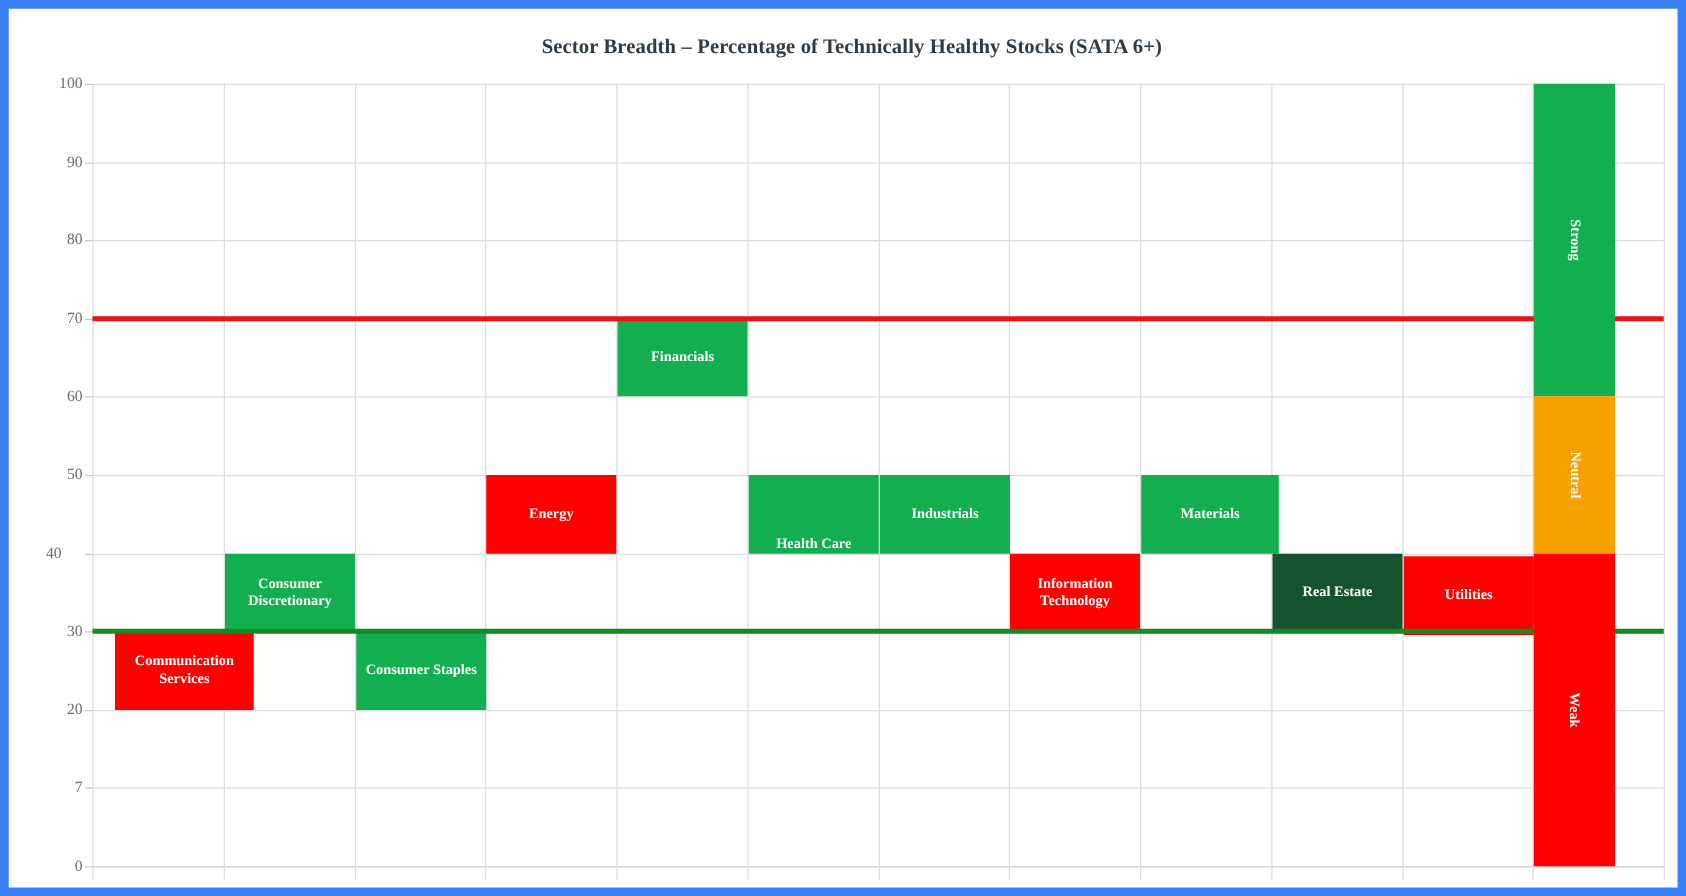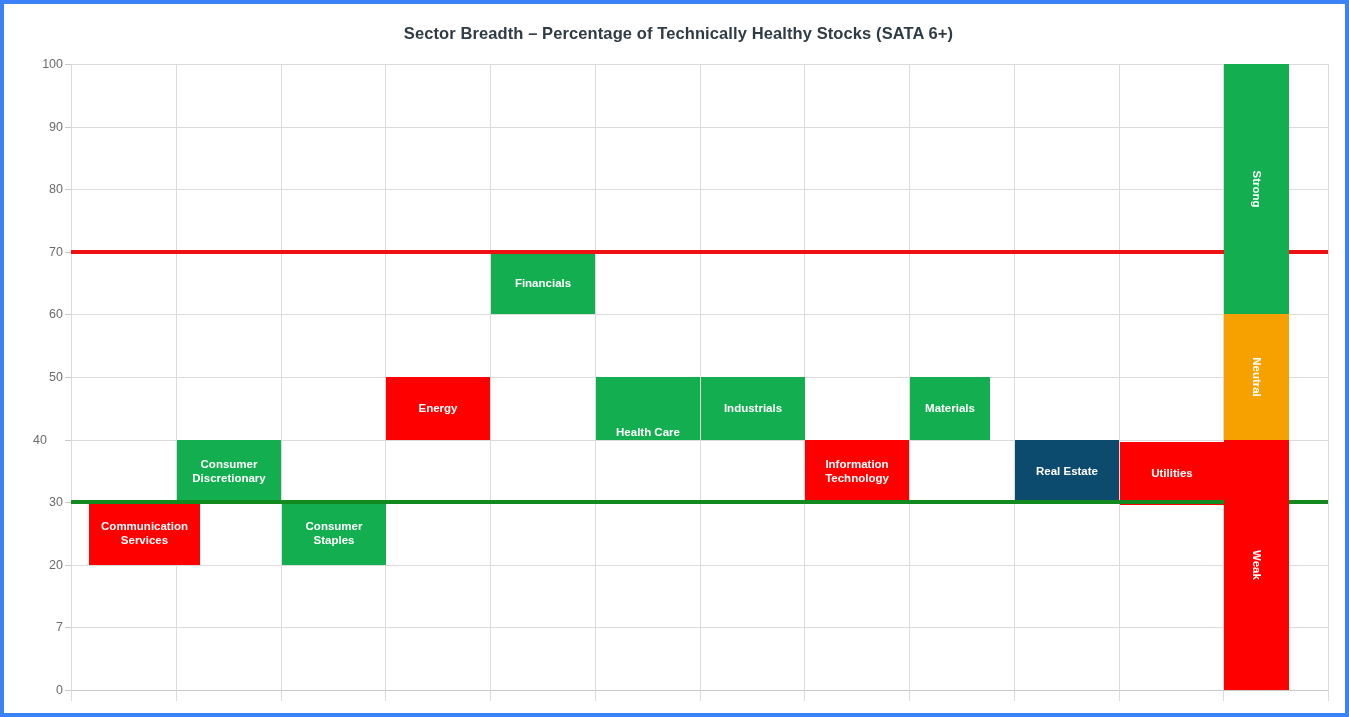--- a/index.html
+++ b/index.html
@@ -6,22 +6,23 @@
   html, body {
     margin: 0; padding: 0;
     background: #f2f5f7;
     font-family: "Liberation Sans", sans-serif;
   }
   #app {
     position: relative;
     width: 1349px;
     height: 717px;
     background: #ffffff;
-    border: 4px solid #3b82f6;
+    border: 7px solid #3b82f6;
     overflow: hidden;
+    font-family: Liberation Serif, serif;
   }
   
   #chart-title {
     position: absolute;
     left: 0; top: 20px;
     width: 1349px;
     text-align: center;
     font-size: 16.5px;
     font-weight: 600;
     color: #2f3c45;
@@ -183,24 +184,24 @@
         </div>
         <div class="bar" style="left: 525px; width: 104px; top: 313px; height: 62.6px; background: rgb(18, 174, 79); align-items: flex-end;">
           <span class="bar-label">Health Care</span>
         </div>
         <div class="bar" style="left: 630px; width: 104px; top: 313px; height: 62.6px; background: rgb(18, 174, 79);">
           <span class="bar-label">Industrials</span>
         </div>
         <div class="bar" style="left: 734px; width: 104px; top: 375.6px; height: 62.6px; background: rgb(255, 0, 0);">
           <span class="bar-label">Information Technology</span>
         </div>
-        <div class="bar" style="left: 839px; width: 80px; top: 313px; height: 62.6px; background: rgb(18, 174, 79);">
+        <div class="bar" style="left: 839px; width: 110px; top: 313px; height: 62.6px; background: rgb(18, 174, 79);">
           <span class="bar-label">Materials</span>
         </div>
-        <div class="bar" style="left: 944px; width: 104px; top: 375.6px; height: 62.6px; background: #0c4a6e;">
+        <div class="bar" style="left: 944px; width: 104px; top: 375.6px; height: 62.6px; background: #14532d;">
           <span class="bar-label">Real Estate</span>
         </div>
         <div class="bar" style="left: 1049px; width: 104px; top: 378px; height: 62.6px; background: rgb(255, 0, 0);">
           <span class="bar-label">Utilities</span>
         </div>
       </div>
     <div id="thresh-layer">
         <div class="threshold" style="top: 185.8px; background: rgb(238, 17, 17);"></div>
         <div class="threshold" style="top: 436.2px; background: rgb(19, 138, 31);"></div>
       </div>

